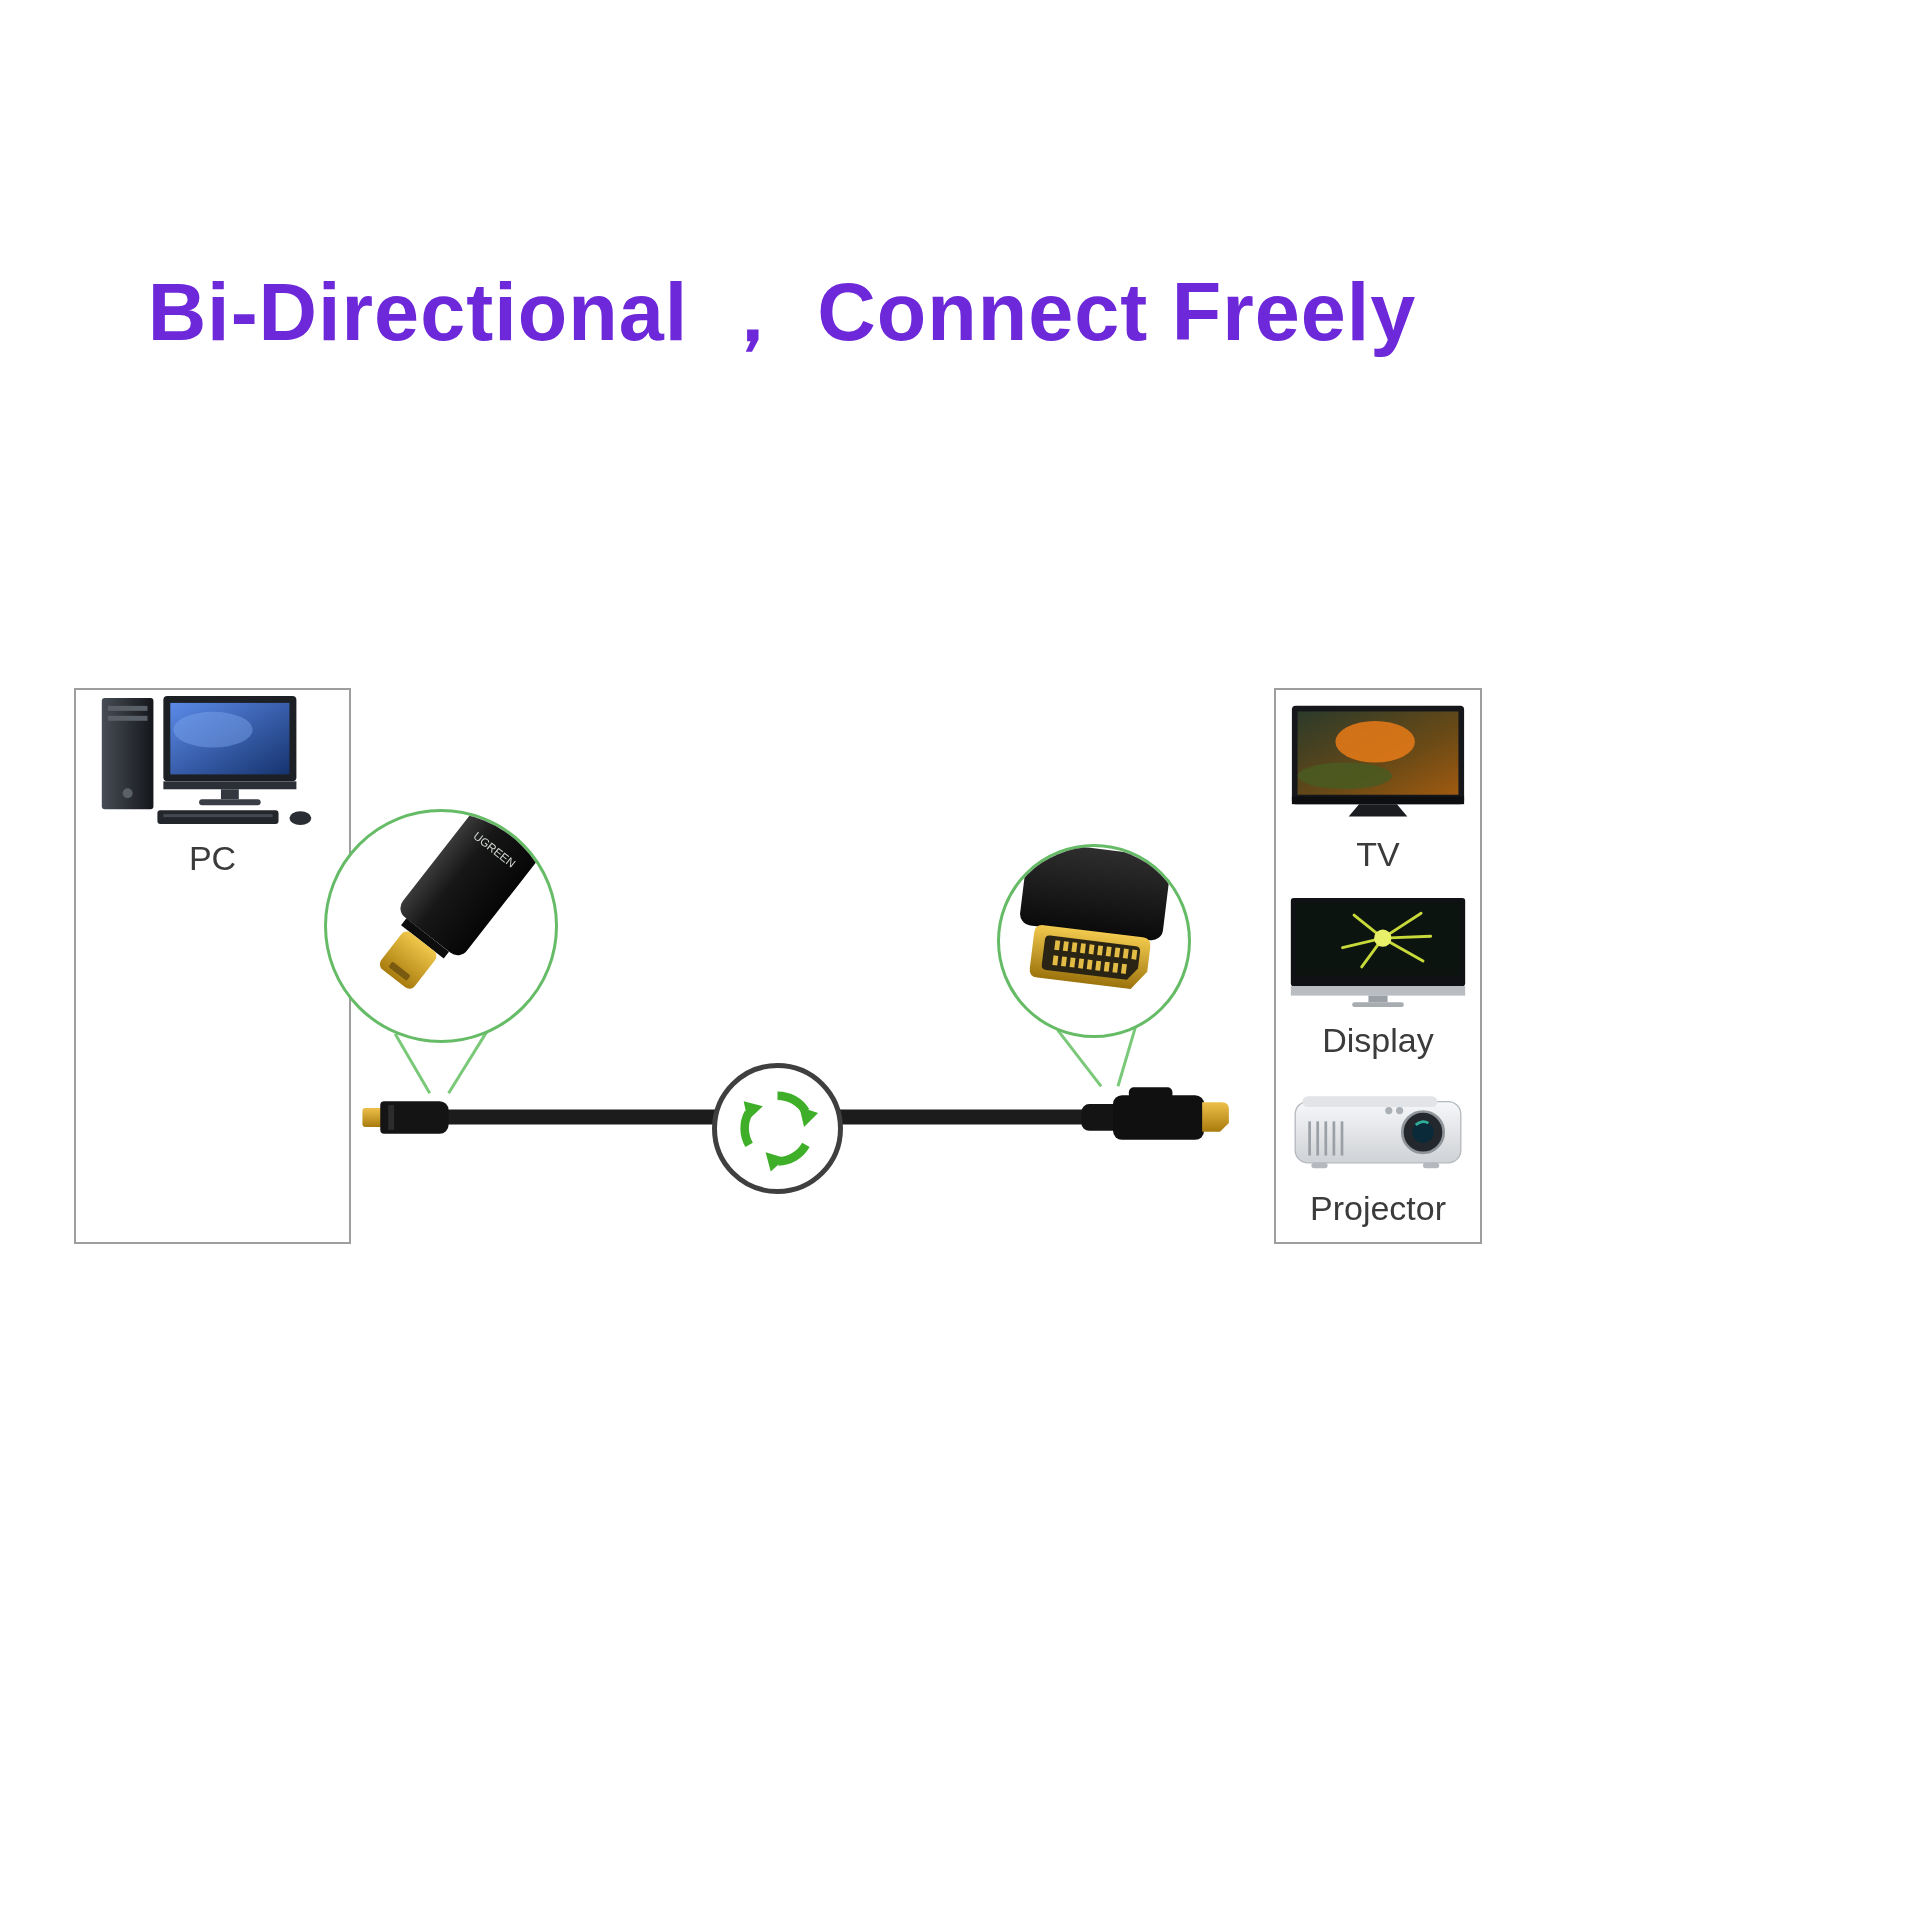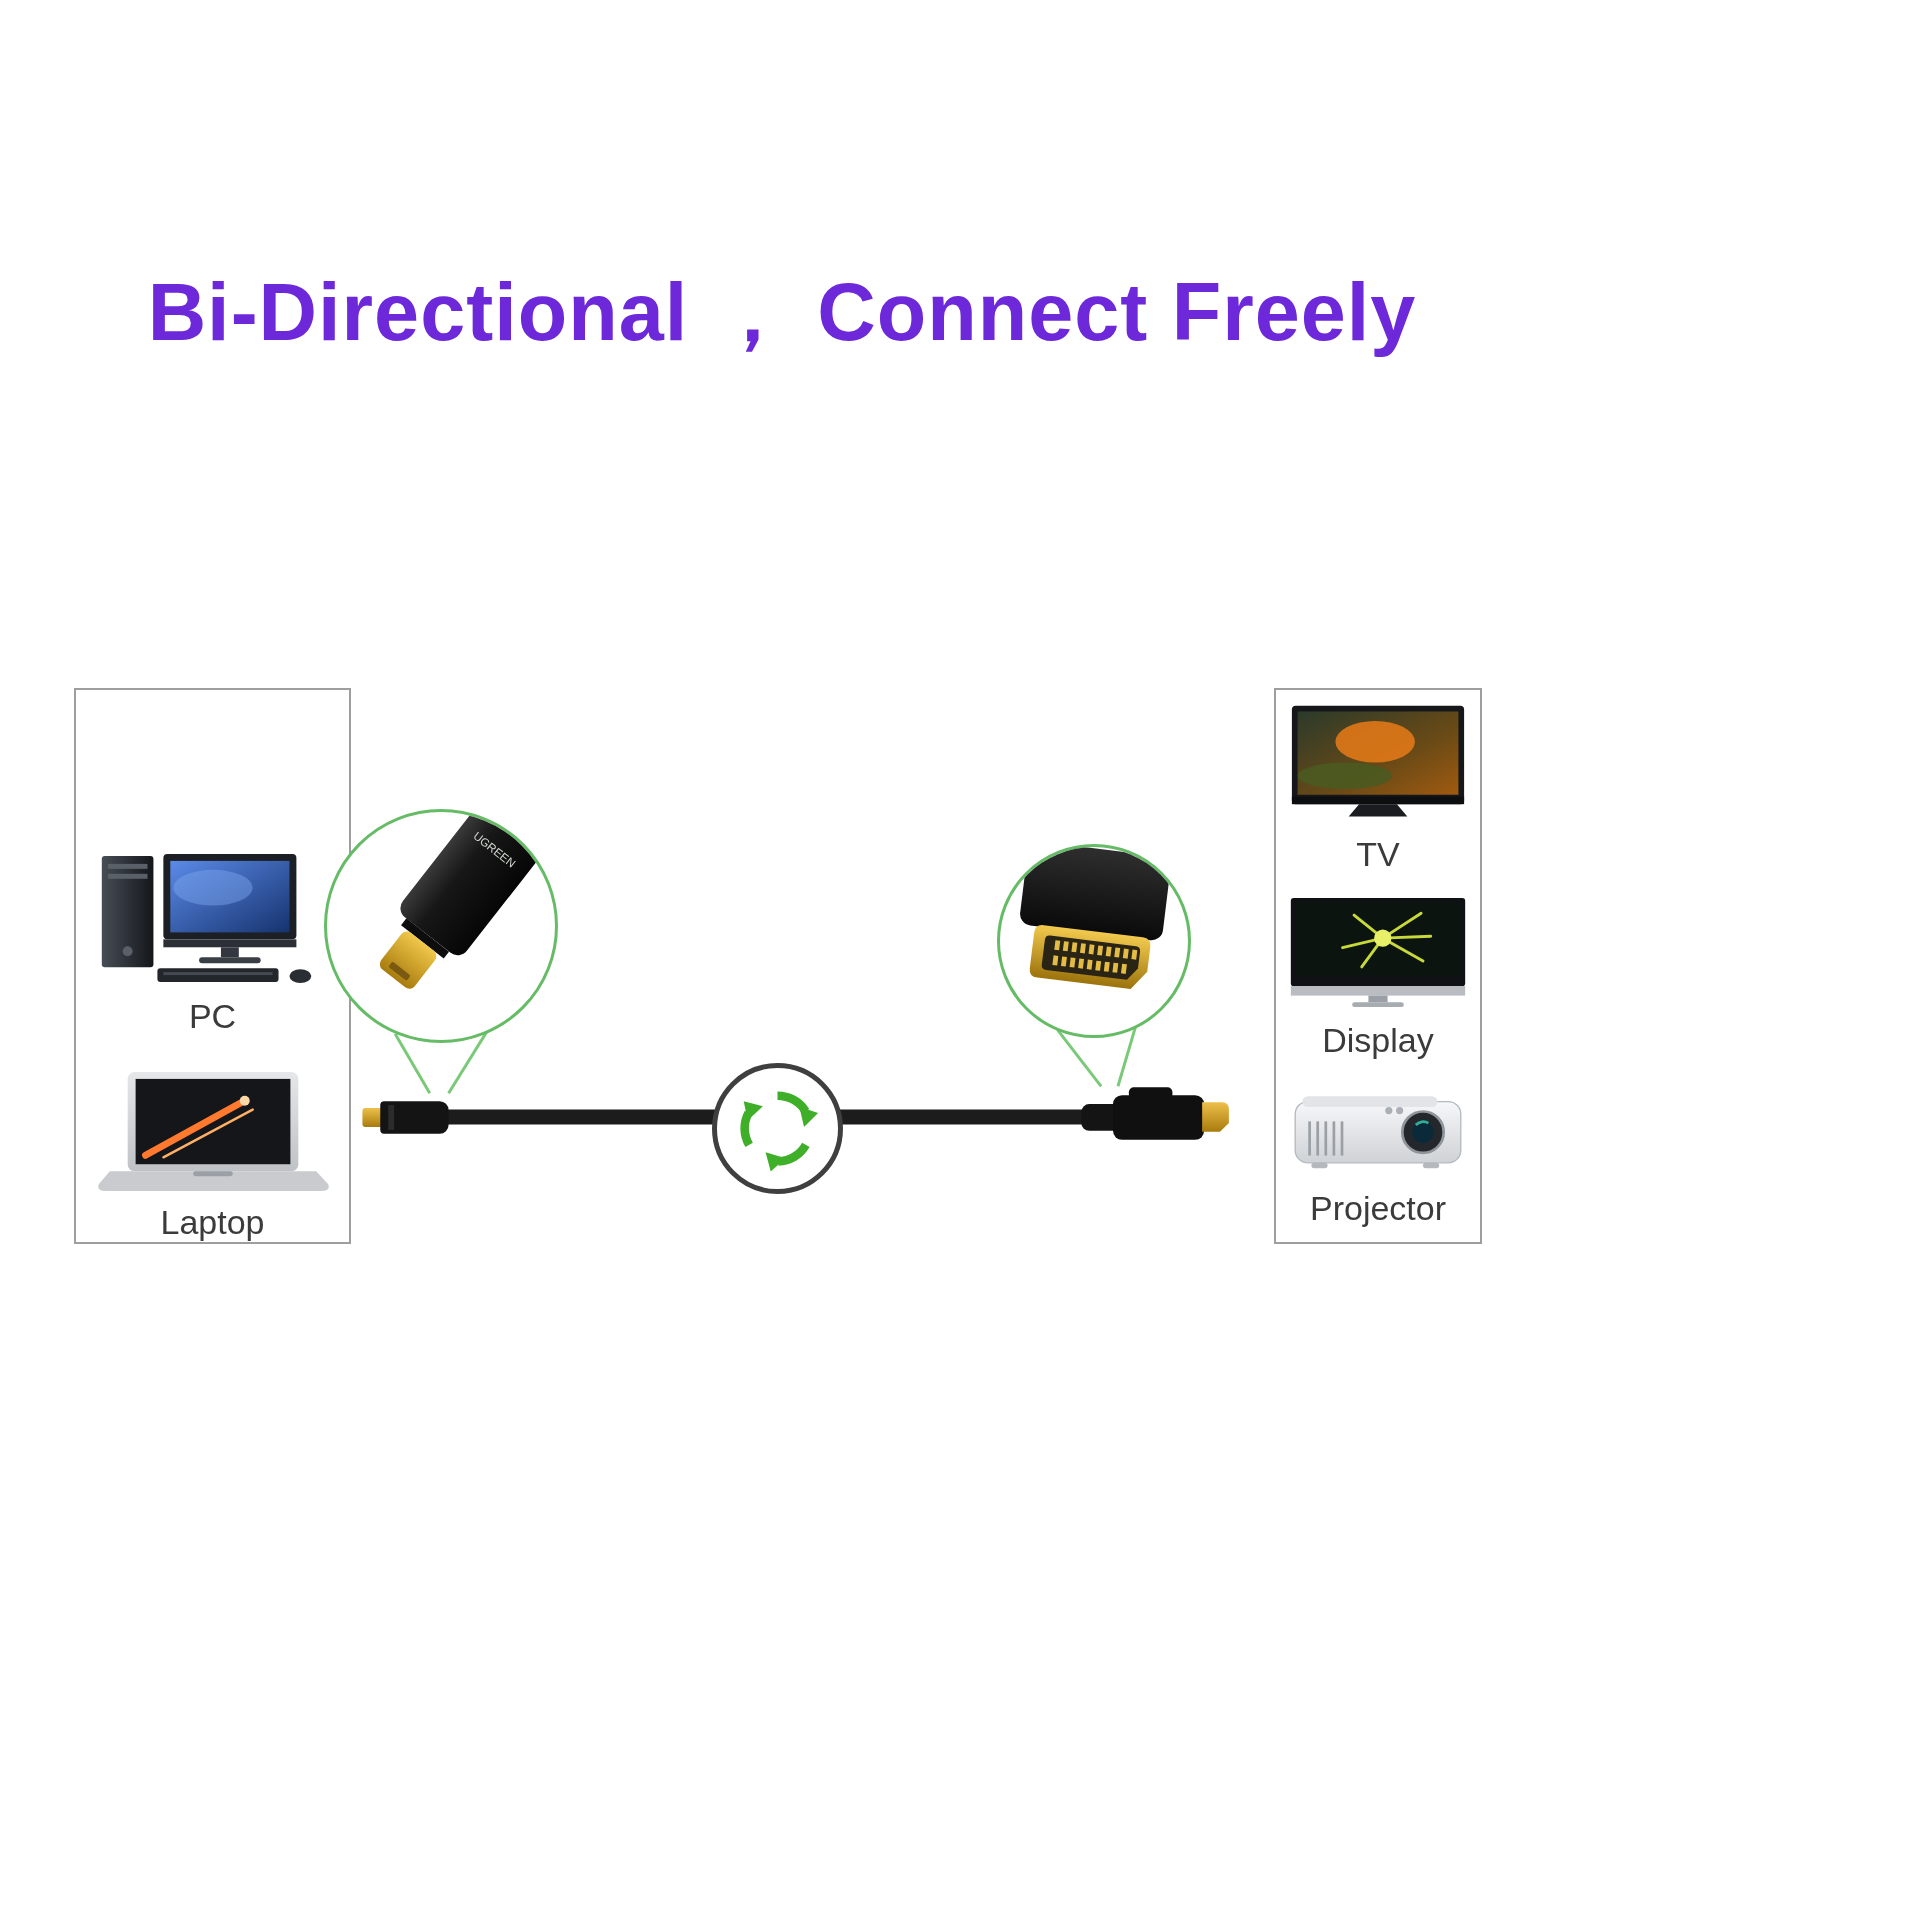--- a/index.html
+++ b/index.html
@@ -10,21 +10,21 @@
   .title {
     position:absolute; top:259px; left:10px; width:1544px;
     text-align:center; font-size:81px; font-weight:700; color:#6d28d9;
     letter-spacing:1px; white-space:nowrap;
   }
   .panel {
     position:absolute; top:688px; height:556px;
     border:2px solid #9e9e9e; background:#ffffff;
     display:flex; flex-direction:column; align-items:center;
   }
-  .panel.left { left:74px; width:277px; justify-content:flex-end; gap:32px; }
+  .panel.left { left:74px; width:277px; justify-content:space-between; gap:32px; }
   .panel.right { left:1274px; width:208px; padding-top:12px; gap:20px; }
   .device { display:flex; flex-direction:column; align-items:center; gap:10px; }
   .panel-label { font-size:34px; color:#3b3b3b; }
   .overlay { position:absolute; left:0; top:0; z-index:1; pointer-events:none; }
   .callout {
     position:absolute; border-radius:50%; background:#ffffff; z-index:2;
     border:3px solid #66bb66; overflow:hidden;
   }
   .callout.left  { left:324px;  top:809px; width:234px; height:234px; }
   .callout.right { left:997px; top:844px; width:194px; height:194px; }
@@ -95,38 +95,20 @@
         <rect x="77" y="13" width="120" height="72" fill="url(#scr)"></rect>
         <ellipse cx="120" cy="40" rx="40" ry="18" fill="#7fa8f0" opacity="0.45"></ellipse>
         <rect x="70" y="92" width="134" height="8" fill="#2c3036"></rect>
         <rect x="128" y="100" width="18" height="10" fill="#333840"></rect>
         <rect x="106" y="110" width="62" height="6" rx="3" fill="#3a3f46"></rect>
         <rect x="64" y="121" width="122" height="14" rx="3" fill="#23262b"></rect>
         <rect x="70" y="125" width="110" height="3" fill="#454a52"></rect>
         <ellipse cx="208" cy="129" rx="11" ry="7" fill="#2a2d33"></ellipse>
       </svg>
       <div class="panel-label">PC</div>
-    </div>
-    <div class="device">
-      <svg width="248" height="125" viewBox="0 0 240 126">
-        <defs>
-          <linearGradient id="lap" x1="0" y1="0" x2="0" y2="1">
-            <stop offset="0" stop-color="#e6e7e9"></stop>
-              <stop offset="1" stop-color="#bfc2c6"></stop>
-          </linearGradient>
-        </defs>
-        <rect x="34" y="4" width="172" height="100" rx="7" fill="url(#lap)"></rect>
-        <rect x="42" y="11" width="156" height="86" fill="#15161a"></rect>
-        <path d="M52 88 L150 34" stroke="#ff7a2f" stroke-width="7" stroke-linecap="round"></path>
-        <path d="M70 90 L160 42" stroke="#ffb066" stroke-width="2.5" stroke-linecap="round"></path>
-        <circle cx="152" cy="33" r="5" fill="#ffd9a8"></circle>
-        <path d="M16 104 h208 l12 13 q3 7 -7 7 H12 q-10 0 -7 -7 z" fill="#c9cbce"></path>
-        <rect x="100" y="104" width="40" height="5" rx="2.5" fill="#9aa0a6"></rect>
-      </svg>
-      <div class="panel-label">Laptop</div>
     </div>
   </div>
 
   <div class="panel right">
     <div class="device">
       <svg width="182" height="123" viewBox="0 0 190 130">
         <defs>
           <linearGradient id="tvs" x1="0" y1="0" x2="1" y2="1">
             <stop offset="0" stop-color="#2b3a2a"></stop>
               <stop offset="0.6" stop-color="#6a4a16"></stop>

